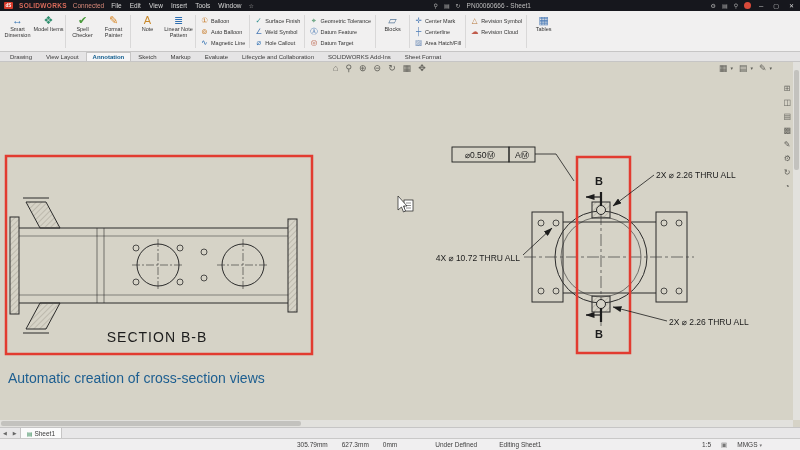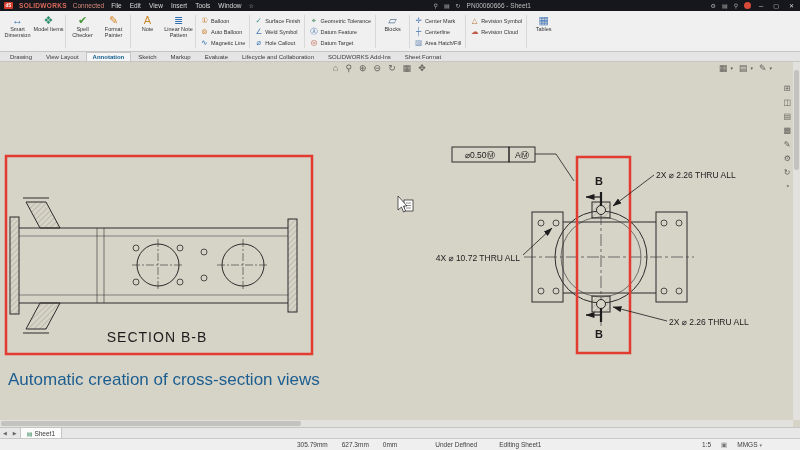--- a/index.html
+++ b/index.html
@@ -29,21 +29,21 @@
   #tabbar { position: absolute; left: 0; top: 52px; width: 800px; height: 10px; background: #e5e4e5; border-bottom: 1px solid #c6c5c5; display: flex; align-items: flex-end; padding-left: 3px; font-size: 6px; color: #3a3a3a; }
   .tab { padding: 1px 6px; border: 1px solid transparent; border-bottom: none; white-space: nowrap; }
   .tab.active { background: #f6f5f6; border-color: #c6c5c5; color: #0f5c8e; font-weight: bold; }
 
   #drawing { position: absolute; left: 0; top: 62px; width: 800px; height: 365px; background: #d6d3c7; overflow: hidden; }
   #dsvg { position: absolute; left: 0; top: 0; }
   #quickbar { position: absolute; left: 333px; top: 1px; display: flex; gap: 7px; font-size: 9px; color: #5f5e58; }
   #quickbar2 { position: absolute; right: 28px; top: 1px; display: flex; gap: 6px; font-size: 9px; color: #5f5e58; align-items: center; }
   #quickbar2 .caret-s { font-size: 5px; margin-left: -3px; }
   #rightbar { position: absolute; right: 9px; top: 22px; display: flex; flex-direction: column; gap: 5px; font-size: 8px; color: #63625c; align-items: center; }
-  #caption { position: absolute; left: 8px; top: 308px; font-size: 17px; color: #1d5e90; }
+  #caption { position: absolute; left: 8px; top: 308px; font-size: 14px; color: #1d5e90; }
   #hscroll { position: absolute; left: 0; bottom: 0; width: 793px; height: 7px; background: #e2e1dd; }
   #hthumb { position: absolute; left: 1px; top: 1px; width: 300px; height: 5px; background: #c3c2be; border-radius: 2px; }
   #vscroll { position: absolute; right: 0; top: 0; width: 7px; height: 358px; background: #e2e1dd; }
   #vthumb { position: absolute; right: 1px; top: 8px; width: 5px; height: 100px; background: #c3c2be; border-radius: 2px; }
 
   #sheetbar { position: absolute; left: 0; top: 427px; width: 800px; height: 11px; background: #e8e7e8; border-top: 1px solid #c6c5c5; display: flex; align-items: center; font-size: 6.5px; color: #3a3a3a; }
   .sheet-nav { font-size: 5px; color: #666; padding: 0 3px; }
   .sheet-tab { display: flex; align-items: center; gap: 2px; background: #fbfbfb; border-left: 1px solid #c6c5c5; border-right: 1px solid #c6c5c5; padding: 0 6px; height: 100%; }
   .sheet-tab-icon { color: #3a8a5a; font-size: 6px; }
 

